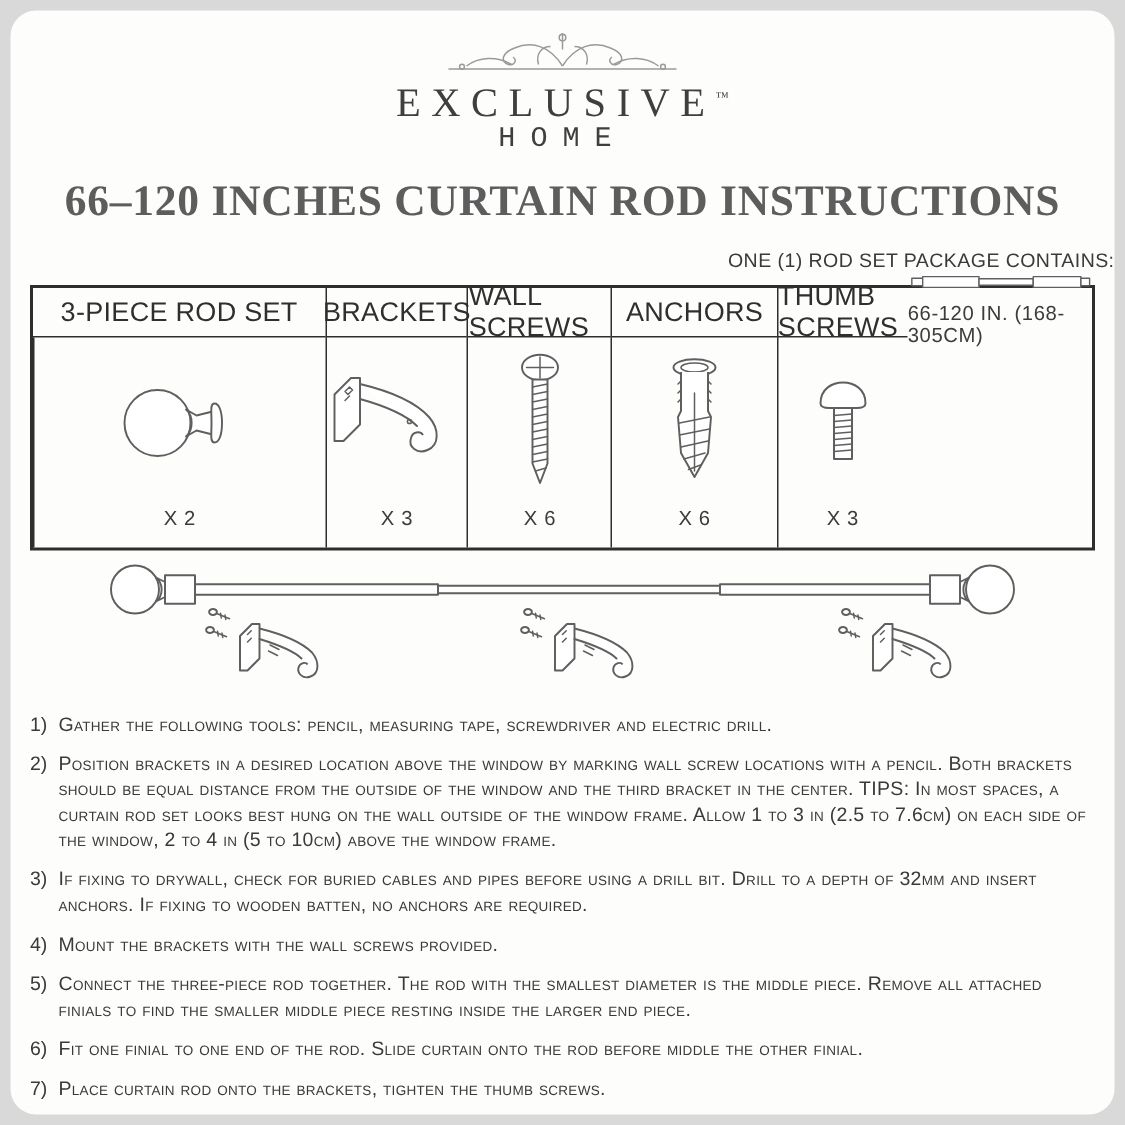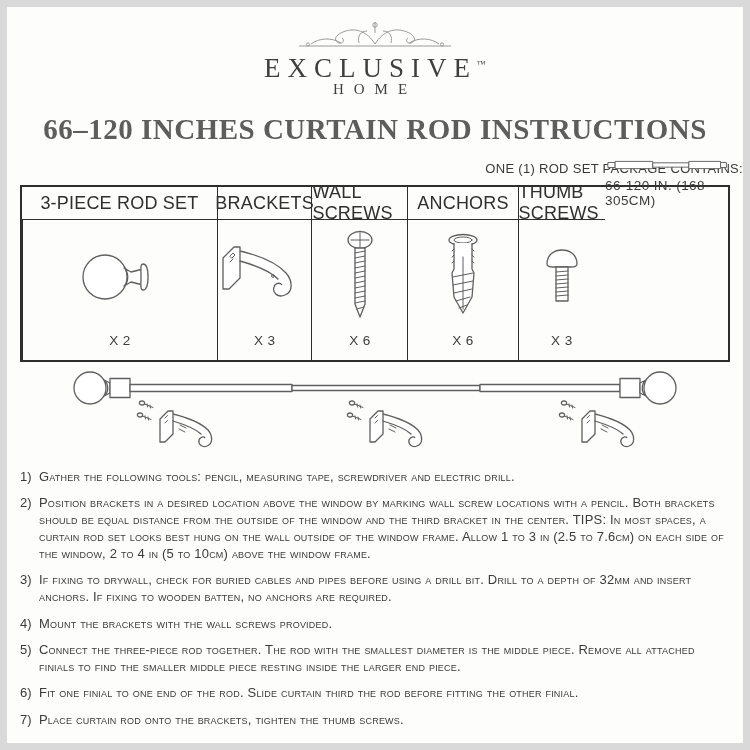--- a/index.html
+++ b/index.html
@@ -4,32 +4,32 @@
 <style>
   :root{
     --frame:#d9d9d9; --page_bg:#fdfdfb; --text:#3a3a3a; --title:#5d5d5d;
     --line:#5f5f5f; --border:#2e2e2e;
   }
   *{margin:0;padding:0;box-sizing:border-box;}
   html,body{width:750px;height:750px;}
   body{background:var(--frame);font-family:"Liberation Sans",sans-serif;color:var(--text);}
   .page{
     width:736px;height:736px;margin:7px;background:var(--page_bg);
-    border-radius:0;overflow:hidden;
+    border-radius:17px;overflow:hidden;
   }
   
   .logo-wrap{text-align:center;padding-top:12px;}
   .ornament{display:block;margin:0 auto;}
   .brand-line1{
     font-family:"Liberation Serif",serif;font-size:27px;letter-spacing:7px;
     color:#3f3f3f;margin-top:2px;
   }
   .brand-tm{font-size:9px;vertical-align:10px;letter-spacing:0;}
   .brand-line2{
-    font-family:Liberation Serif, serif;font-size:15px;letter-spacing:10px;
+    font-family:Liberation Mono, monospace;font-size:19px;letter-spacing:10px;
     color:#3f3f3f;margin-top:-3px;
   }
   
   .title{
     text-align:center;font-size:29px;font-weight:bold;color:var(--title);
     letter-spacing:.5px;margin-top:15px;white-space:nowrap;font-family:Liberation Serif, serif;
   }
   .subtitle{
     text-align:right;font-size:13px;color:var(--text);letter-spacing:.3px;
     margin-top:15px;
@@ -37,21 +37,21 @@
   
   .pkg-table{
     margin:9px 13px 0 13px;border:2px solid var(--border);
     display:grid;
     grid-template-columns:27.6% 13.4% 13.6% 15.6% 12.4% 17.4%;
     grid-template-rows:33px 140px;
   }
   .cell{display:flex;align-items:center;justify-content:center;}
   .bl{border-left:1.5px solid var(--border);}
   .th{border-bottom:1.5px solid var(--border);font-size:18px;color:#2f2f2f;letter-spacing:.2px;}
-  .td{flex-direction:column;justify-content:flex-end;padding-bottom:12px;}
+  .td{flex-direction:column;justify-content:center;padding-bottom:12px;}
   .icon-box{flex:1;display:flex;align-items:center;justify-content:center;width:100%;}
   .qty{font-size:13.5px;color:#3c3c3c;letter-spacing:.4px;}
   
   svg .ln{fill:none;stroke:var(--line);stroke-width:1.3;stroke-linecap:round;stroke-linejoin:round;}
   svg .lnf{fill:#fff;stroke:var(--line);stroke-width:1.3;stroke-linejoin:round;}
   svg .thin{stroke-width:1;}
   .assembly-wrap{margin-top:3px;text-align:center;}
   
   .steps{padding:0 12px 0 13px;margin-top:8px;}
   .step{display:flex;margin-bottom:9.5px;}
@@ -267,21 +267,21 @@
     <div class="step">
       <span class="step-num">4)</span>
       <span class="step-text">Mount the brackets with the wall screws provided.</span>
     </div>
     <div class="step">
       <span class="step-num">5)</span>
       <span class="step-text">Connect the three-piece rod together. The rod with the smallest diameter is the middle piece. Remove all attached finials to find the smaller middle piece resting inside the larger end piece.</span>
     </div>
     <div class="step">
       <span class="step-num">6)</span>
-      <span class="step-text">Fit one finial to one end of the rod. Slide curtain third the rod before fitting the other finial.</span>
+      <span class="step-text">Fit one finial to one end of the rod. Slide curtain onto the rod before middle the other finial.</span>
     </div>
     <div class="step">
       <span class="step-num">7)</span>
       <span class="step-text">Place curtain rod onto the brackets, tighten the thumb screws.</span>
     </div>
   </div>
 
 </div>
 
 </body></html>

